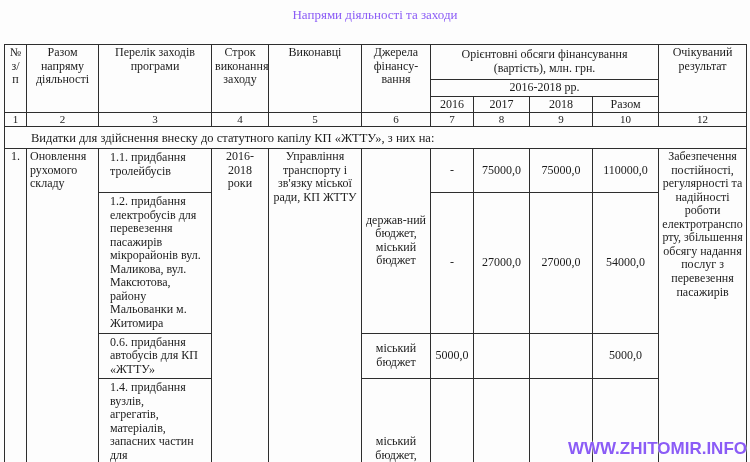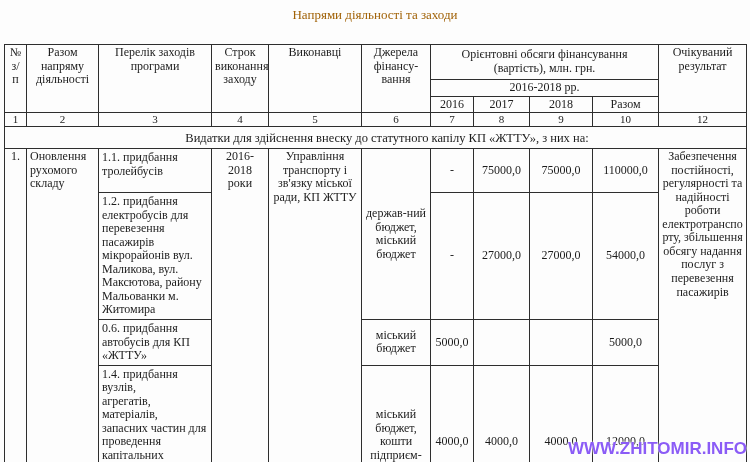--- a/index.html
+++ b/index.html
@@ -4,38 +4,38 @@
 <style>
   html,body{margin:0;padding:0;}
   body{
     width:750px;height:462px;position:relative;overflow:hidden;
     background:#fdfdfd;
     font-family:"Liberation Serif","DejaVu Serif",serif;
     color:#1c1c1c;
   }
   .title-block{
     width:750px;height:44px;text-align:center;padding-top:7px;box-sizing:border-box;
-    font-size:13px;line-height:16px;color:#a16207;
+    font-size:13px;line-height:16px;color:#8b5cf6;
   }
   table{
     border-collapse:collapse;table-layout:fixed;width:742px;margin:0 0 0 4px;
   }
   td{
     border:1px solid #2e2e2e;
     font-size:12px;line-height:1.13;
     padding:1px 3px;vertical-align:middle;text-align:center;
     overflow:hidden;box-sizing:border-box;
   }
   .vtop{vertical-align:top;}
   .tleft{text-align:left;}
   .preline{white-space:pre-line;}
   .brk{overflow-wrap:break-word;word-wrap:break-word;}
   .numrow td{font-size:11px;padding:0 2px;}
-  .section-cell{text-align:center;padding-left:26px;font-size:12.5px;}
-  .measure{padding:2px 4px 2px 3px;}
+  .section-cell{text-align:left;padding-left:26px;font-size:12.5px;}
+  .measure{padding:2px 4px 2px 11px;}
   .watermark{
     position:absolute;right:3px;bottom:3px;
     font-family:"Liberation Sans","DejaVu Sans",sans-serif;
     font-weight:bold;font-size:17px;letter-spacing:0px;
     text-shadow:0 0 3px rgba(255,255,255,.95), 0 0 1px rgba(255,255,255,.9);
   }
 </style>
 </head>
 <body>
 

